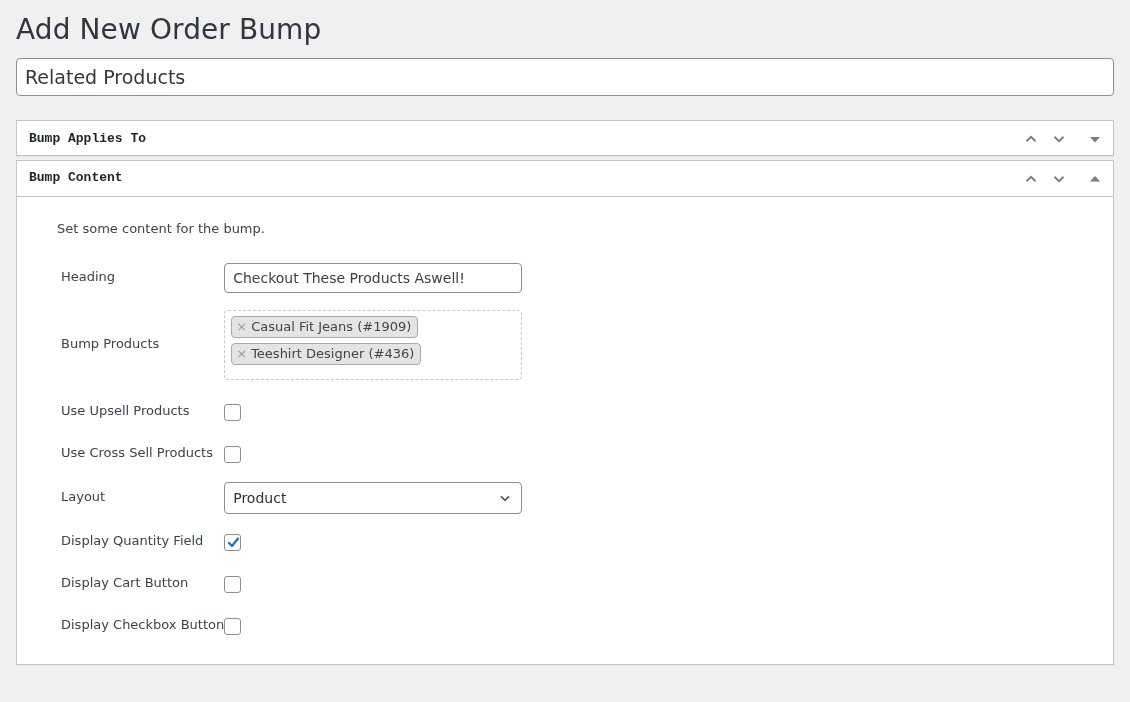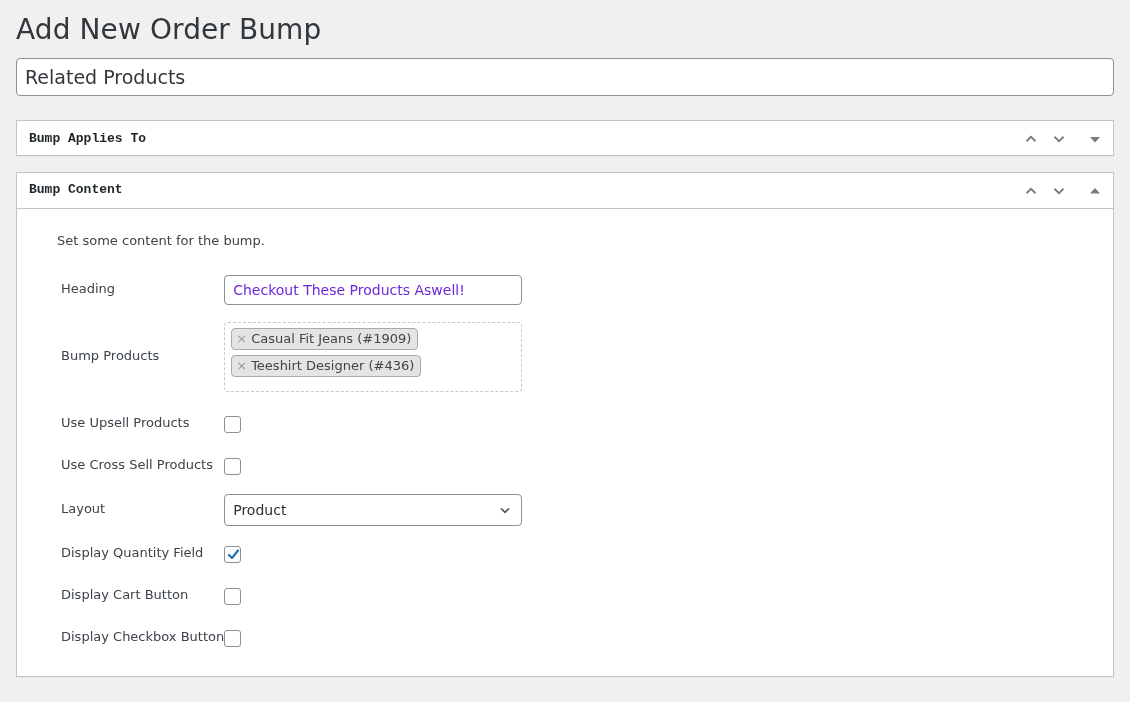--- a/index.html
+++ b/index.html
@@ -64,21 +64,21 @@
   .postbox {
     position: absolute;
     left: 16px;
     width: 1098px;
     box-sizing: border-box;
     background: #fff;
     border: 1px solid #c3c4c7;
     box-shadow: 0 1px 1px rgba(0,0,0,.04);
   }
   .postbox.applies { top: 120px; height: 36px; }
-  .postbox.content { top: 172px; height: 505px; }
+  .postbox.content { top: 160px; height: 505px; }
 
   .postbox-header {
     position: relative;
     display: flex;
     align-items: center;
     height: 36px;
     padding: 0 0 0 12px;
     box-sizing: border-box;
   }
   .postbox.content .postbox-header {
@@ -152,21 +152,21 @@
   .txt {
     width: 298px;
     height: 30px;
     box-sizing: border-box;
     border: 1px solid #8c8f94;
     border-radius: 4px;
     background: #fff;
     padding: 0 8px;
     font-family: inherit;
     font-size: 14px;
-    color: #6d28d9;
+    color: #404040;
     outline: none;
   }
 
   
   .select2 {
     width: 298px;
     min-height: 70px;
     box-sizing: border-box;
     border: 1px dashed #c8c8c8;
     border-radius: 4px;

